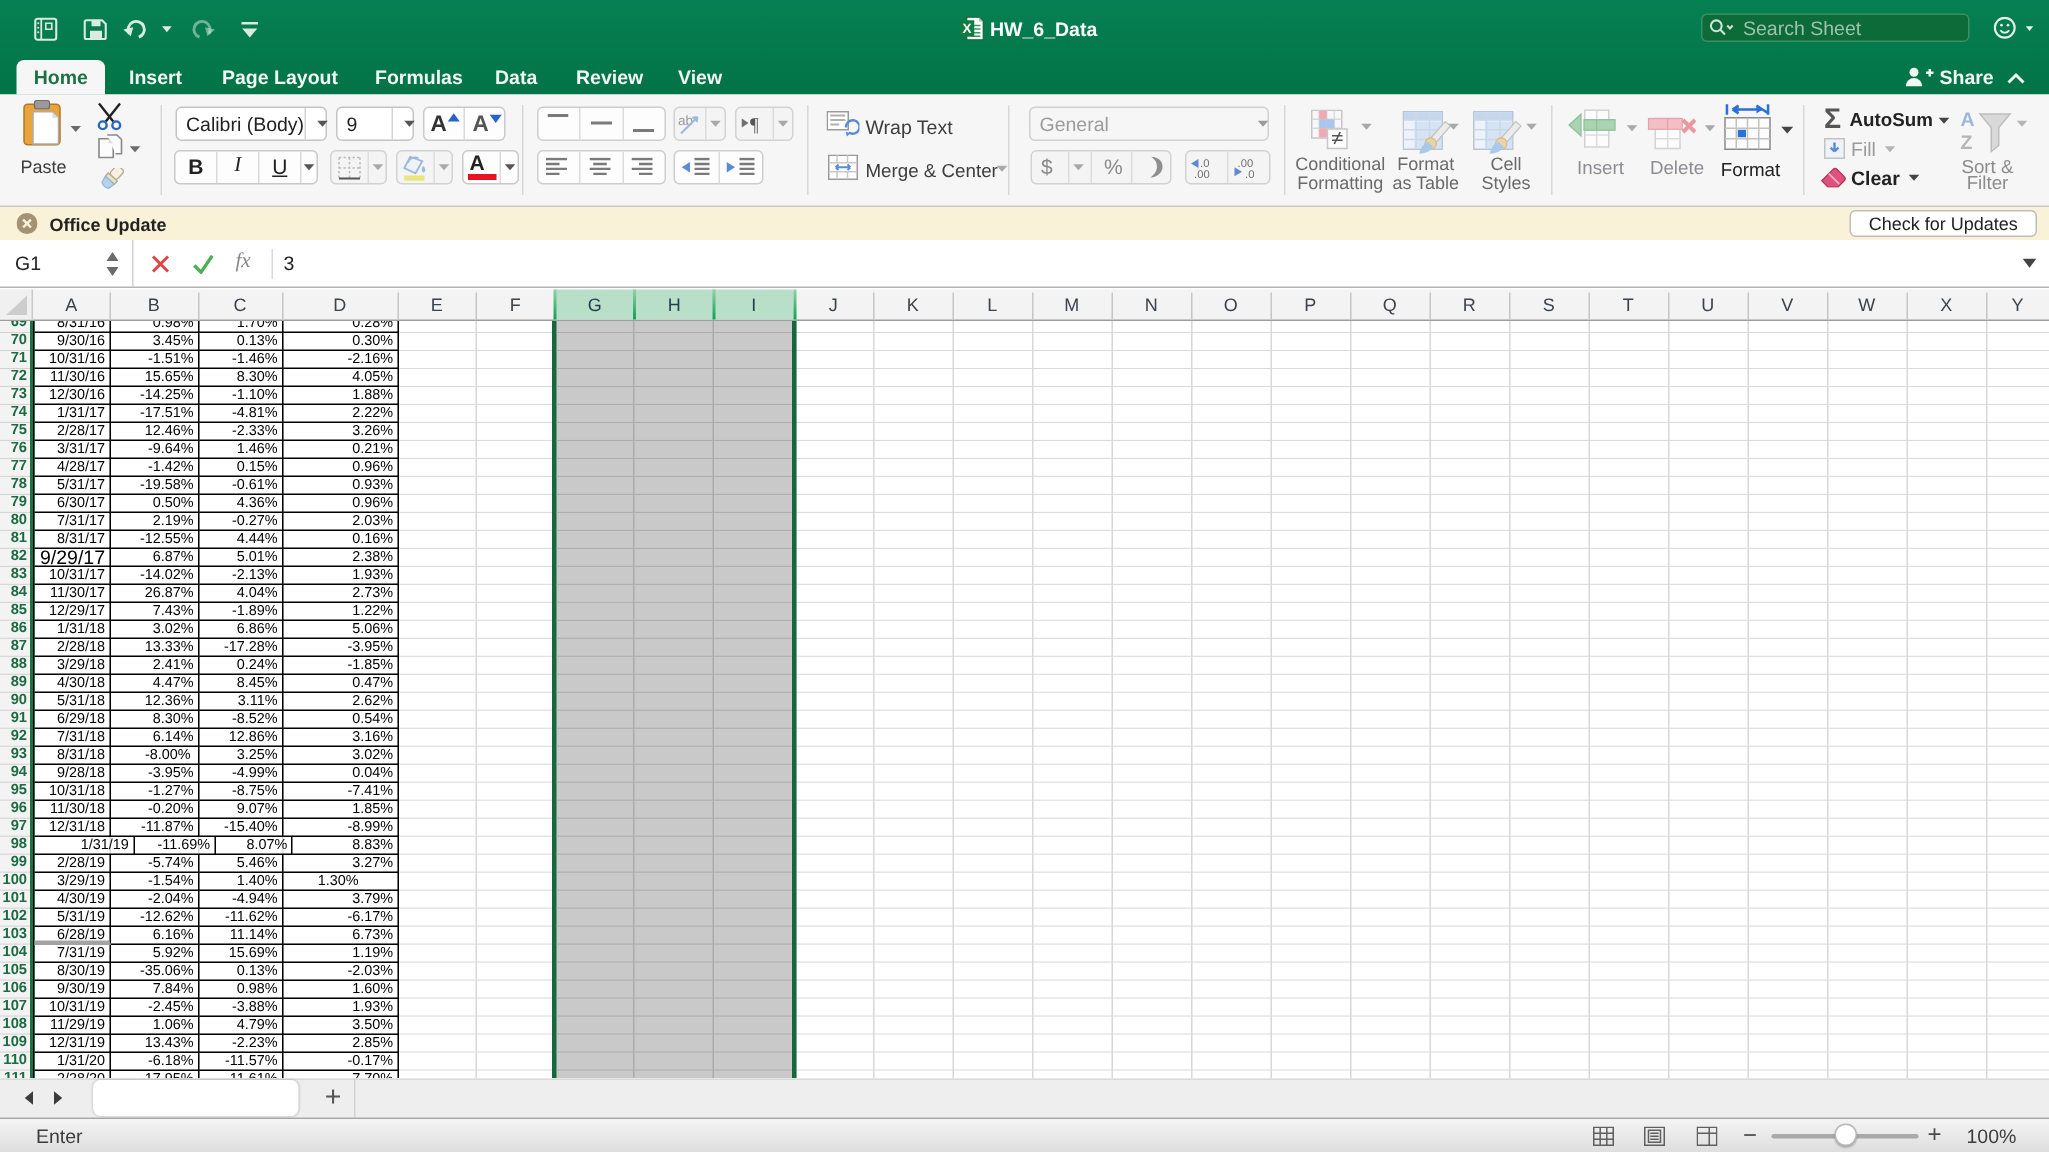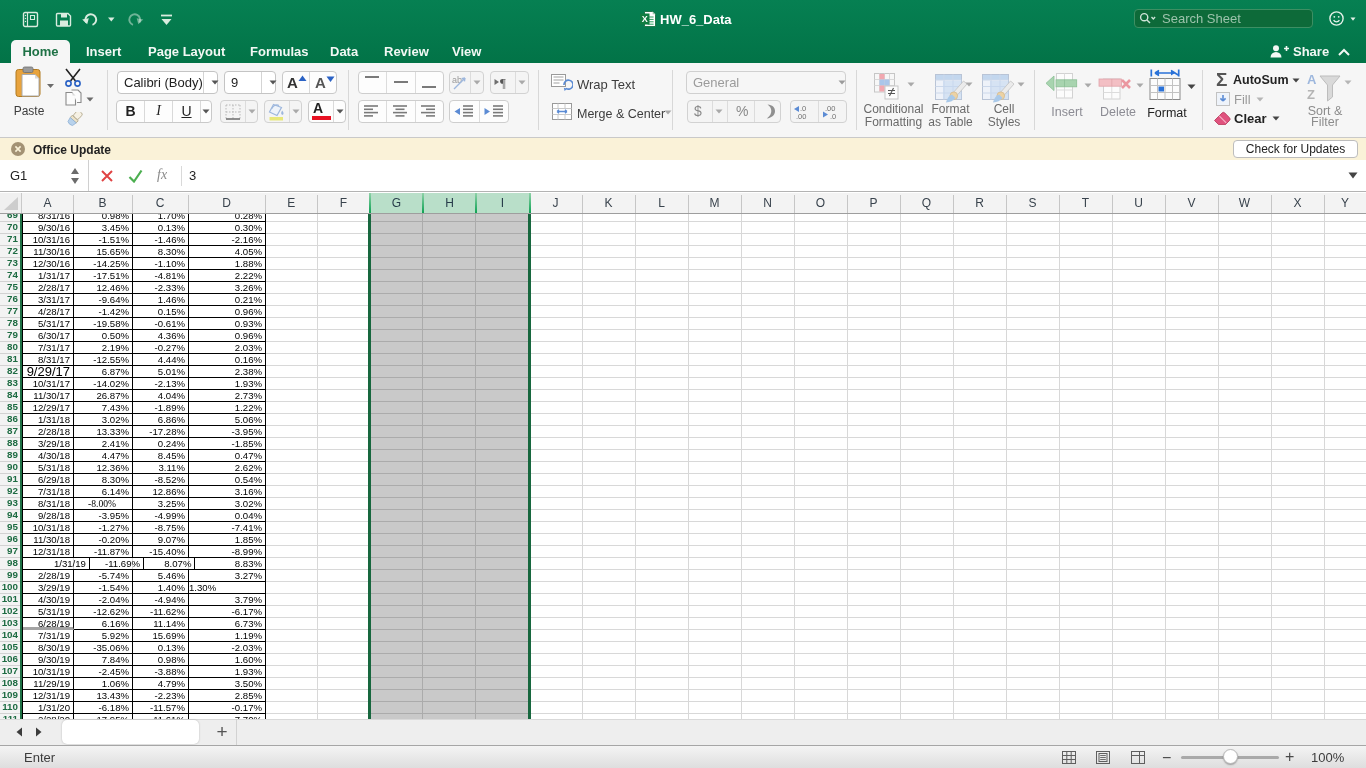--- a/index.html
+++ b/index.html
@@ -698,21 +698,21 @@
 <div style="width:77px;height:12px;border-right:1px solid #000;border-bottom:1px solid #000;font-size:9.6px;color:#000;text-align:right;line-height:11px;padding-right:3px;overflow:hidden;">0.54%</div>
 </div>
 <div style="display:flex;height:12px;">
 <div style="width:51px;height:12px;border-right:1px solid #000;border-bottom:1px solid #000;font-size:9.6px;color:#000;text-align:right;line-height:11px;padding-right:3px;overflow:hidden;">7/31/18</div>
 <div style="width:59px;height:12px;border-right:1px solid #000;border-bottom:1px solid #000;font-size:9.6px;color:#000;text-align:right;line-height:11px;padding-right:3px;overflow:hidden;">6.14%</div>
 <div style="width:56px;height:12px;border-right:1px solid #000;border-bottom:1px solid #000;font-size:9.6px;color:#000;text-align:right;line-height:11px;padding-right:3px;overflow:hidden;">12.86%</div>
 <div style="width:77px;height:12px;border-right:1px solid #000;border-bottom:1px solid #000;font-size:9.6px;color:#000;text-align:right;line-height:11px;padding-right:3px;overflow:hidden;">3.16%</div>
 </div>
 <div style="display:flex;height:12px;">
 <div style="width:51px;height:12px;border-right:1px solid #000;border-bottom:1px solid #000;font-size:9.6px;color:#000;text-align:right;line-height:11px;padding-right:3px;overflow:hidden;">8/31/18</div>
-<div style="width:59px;height:12px;border-right:1px solid #000;border-bottom:1px solid #000;font-size:9.6px;color:#000;text-align:right;line-height:11px;padding-right:16px;overflow:hidden;font-family:Liberation Serif, serif;">-8.00%</div>
+<div style="width:59px;height:12px;border-right:1px solid #000;border-bottom:1px solid #000;font-size:9.6px;color:#000;text-align:right;line-height:11px;padding-right:5px;overflow:hidden;">-8.00%</div>
 <div style="width:56px;height:12px;border-right:1px solid #000;border-bottom:1px solid #000;font-size:9.6px;color:#000;text-align:right;line-height:11px;padding-right:3px;overflow:hidden;">3.25%</div>
 <div style="width:77px;height:12px;border-right:1px solid #000;border-bottom:1px solid #000;font-size:9.6px;color:#000;text-align:right;line-height:11px;padding-right:3px;overflow:hidden;">3.02%</div>
 </div>
 <div style="display:flex;height:12px;">
 <div style="width:51px;height:12px;border-right:1px solid #000;border-bottom:1px solid #000;font-size:9.6px;color:#000;text-align:right;line-height:11px;padding-right:3px;overflow:hidden;">9/28/18</div>
 <div style="width:59px;height:12px;border-right:1px solid #000;border-bottom:1px solid #000;font-size:9.6px;color:#000;text-align:right;line-height:11px;padding-right:3px;overflow:hidden;">-3.95%</div>
 <div style="width:56px;height:12px;border-right:1px solid #000;border-bottom:1px solid #000;font-size:9.6px;color:#000;text-align:right;line-height:11px;padding-right:3px;overflow:hidden;">-4.99%</div>
 <div style="width:77px;height:12px;border-right:1px solid #000;border-bottom:1px solid #000;font-size:9.6px;color:#000;text-align:right;line-height:11px;padding-right:3px;overflow:hidden;">0.04%</div>
 </div>
 <div style="display:flex;height:12px;">
@@ -742,21 +742,21 @@
 <div style="display:flex;height:12px;">
 <div style="width:51px;height:12px;border-right:1px solid #000;border-bottom:1px solid #000;font-size:9.6px;color:#000;text-align:right;line-height:11px;padding-right:3px;overflow:hidden;">2/28/19</div>
 <div style="width:59px;height:12px;border-right:1px solid #000;border-bottom:1px solid #000;font-size:9.6px;color:#000;text-align:right;line-height:11px;padding-right:3px;overflow:hidden;">-5.74%</div>
 <div style="width:56px;height:12px;border-right:1px solid #000;border-bottom:1px solid #000;font-size:9.6px;color:#000;text-align:right;line-height:11px;padding-right:3px;overflow:hidden;">5.46%</div>
 <div style="width:77px;height:12px;border-right:1px solid #000;border-bottom:1px solid #000;font-size:9.6px;color:#000;text-align:right;line-height:11px;padding-right:3px;overflow:hidden;">3.27%</div>
 </div>
 <div style="display:flex;height:12px;">
 <div style="width:51px;height:12px;border-right:1px solid #000;border-bottom:1px solid #000;font-size:9.6px;color:#000;text-align:right;line-height:11px;padding-right:3px;overflow:hidden;">3/29/19</div>
 <div style="width:59px;height:12px;border-right:1px solid #000;border-bottom:1px solid #000;font-size:9.6px;color:#000;text-align:right;line-height:11px;padding-right:3px;overflow:hidden;">-1.54%</div>
 <div style="width:56px;height:12px;border-right:1px solid #000;border-bottom:1px solid #000;font-size:9.6px;color:#000;text-align:right;line-height:11px;padding-right:3px;overflow:hidden;">1.40%</div>
-<div style="width:77px;height:12px;border-right:1px solid #000;border-bottom:1px solid #000;font-size:9.6px;color:#000;text-align:left;line-height:11px;padding-right:3px;overflow:hidden;">1.30%</div>
+<div style="width:77px;height:12px;border-right:1px solid #000;border-bottom:1px solid #000;font-size:9.6px;color:#000;text-align:center;line-height:11px;padding-right:3px;overflow:hidden;">1.30%</div>
 </div>
 <div style="display:flex;height:12px;">
 <div style="width:51px;height:12px;border-right:1px solid #000;border-bottom:1px solid #000;font-size:9.6px;color:#000;text-align:right;line-height:11px;padding-right:3px;overflow:hidden;">4/30/19</div>
 <div style="width:59px;height:12px;border-right:1px solid #000;border-bottom:1px solid #000;font-size:9.6px;color:#000;text-align:right;line-height:11px;padding-right:3px;overflow:hidden;">-2.04%</div>
 <div style="width:56px;height:12px;border-right:1px solid #000;border-bottom:1px solid #000;font-size:9.6px;color:#000;text-align:right;line-height:11px;padding-right:3px;overflow:hidden;">-4.94%</div>
 <div style="width:77px;height:12px;border-right:1px solid #000;border-bottom:1px solid #000;font-size:9.6px;color:#000;text-align:right;line-height:11px;padding-right:3px;overflow:hidden;">3.79%</div>
 </div>
 <div style="display:flex;height:12px;">
 <div style="width:51px;height:12px;border-right:1px solid #000;border-bottom:1px solid #000;font-size:9.6px;color:#000;text-align:right;line-height:11px;padding-right:3px;overflow:hidden;">5/31/19</div>
 <div style="width:59px;height:12px;border-right:1px solid #000;border-bottom:1px solid #000;font-size:9.6px;color:#000;text-align:right;line-height:11px;padding-right:3px;overflow:hidden;">-12.62%</div>

